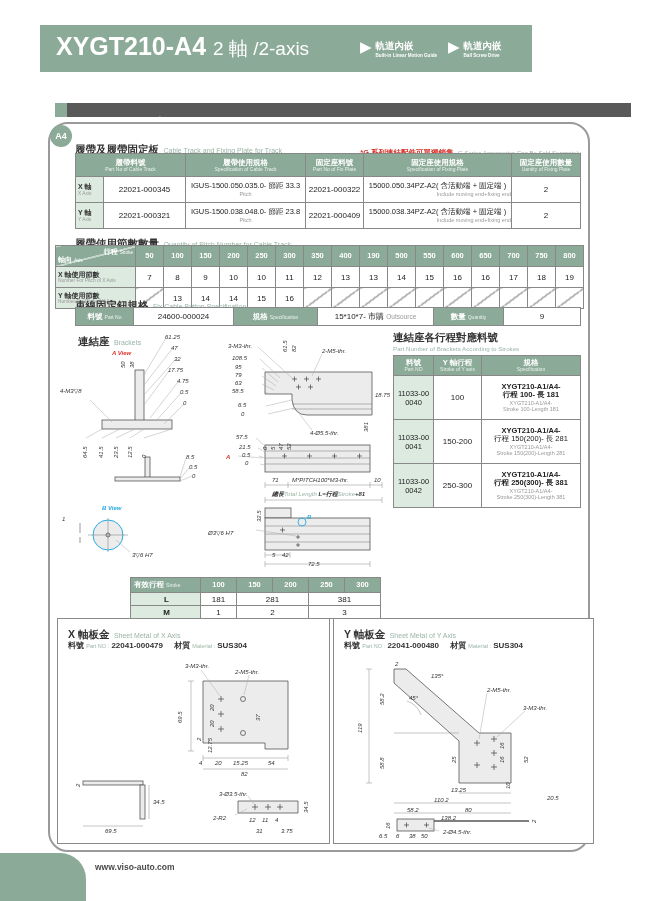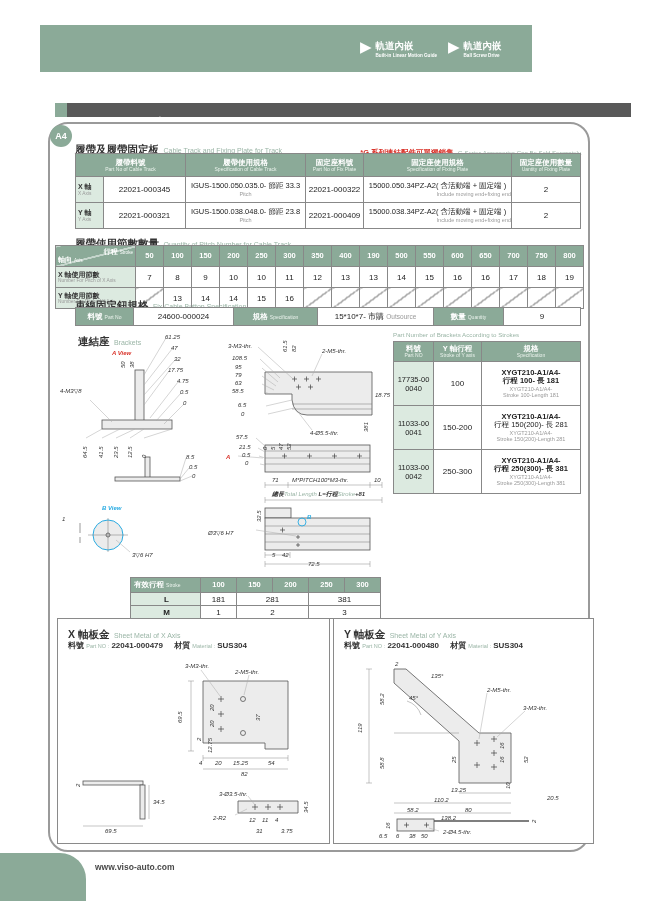--- a/index.html
+++ b/index.html
@@ -51,20 +51,24 @@
   .pnrow{font-size:8px;font-weight:bold;color:#333;white-space:nowrap}
   .pnrow .sm{font-size:5.5px;color:#9AB5A6;font-weight:normal}
   svg{position:absolute;left:0;top:0;overflow:visible}
   .footblob{left:0;top:853px;width:86px;height:48px;background:#8BAA98;border-radius:0 26px 0 0}
   .footurl{left:95px;top:862px;font-size:8.5px;font-weight:bold;color:#4a4a4a}
 </style>
 </head>
 <body>
 
 <div class="abs hdr">
+  <div class="abs hdr-title">
+    <span>XYGT210-A4</span>
+    <span class="hdr-sub">2 軸 /2-axis</span>
+  </div>
   <div class="abs feat" style="left:320px">
     <span class="tri">▶</span>
     <span><span class="feat-zh">軌道內嵌</span>
       <span class="feat-en">Built-in Linear Motion Guide</span></span>
   </div>
   <div class="abs feat" style="left:408px">
     <span class="tri">▶</span>
     <span><span class="feat-zh">軌道內嵌</span>
       <span class="feat-en">Ball Screw Drive</span></span>
   </div>
@@ -349,35 +353,36 @@
 
   <i class="l r" style="left:196px;top:192px">32.5</i>
   <i class="l" style="left:148px;top:200px">Ø3▽6 H7</i>
   <i class="l cyan" style="left:247px;top:184px;font-weight:bold">B</i>
   <i class="l" style="left:212px;top:222px">5</i>
   <i class="l" style="left:222px;top:222px">42</i>
   <i class="l" style="left:248px;top:231px">72.5</i>
 </div>
 
 <div class="abs" style="left:393px;top:331px;width:190px">
+  <div class="ttl-zh">連結座各行程對應料號</div>
   <div class="ttl-en" style="font-size:6.2px">Part Number of Brackets According to Strokes</div>
   <table class="t1" style="width:187px;margin-top:3px">
     <colgroup>
         <col style="width:40px">
         <col style="width:48px">
         <col style="width:99px">
       </colgroup>
     <tbody>
         <tr style="height:20px">
       <th class="g"><span>料號</span><span class="hen">Part NO</span></th>
       <th class="g"><span>Y 軸行程</span><span class="hen">Stroke of Y axis</span></th>
       <th class="g"><span>規格</span><span class="hen">Specification</span></th>
     </tr>
     <tr style="height:44px">
-      <td class="lg" style="text-align:center;font-size:7.5px;word-break:break-all;padding:0 2px">17735-000040</td>
+      <td class="lg" style="text-align:center;font-size:7.5px;word-break:break-all;padding:0 2px">11033-000040</td>
       <td class="v">100</td>
       <td class="v">
         <span class="specmain" style="font-weight:bold">XYGT210-A1/A4-</span>
         <span class="specmain" style="font-weight:bold">行程 100- 長 181</span>
         <span class="specsub">XYGT210-A1/A4-</span>
         <span class="specsub">Stroke 100-Length 181</span>
       </td>
     </tr>
     <tr style="height:44px">
       <td class="lg" style="text-align:center;font-size:7.5px;word-break:break-all;padding:0 2px">11033-000041</td>

